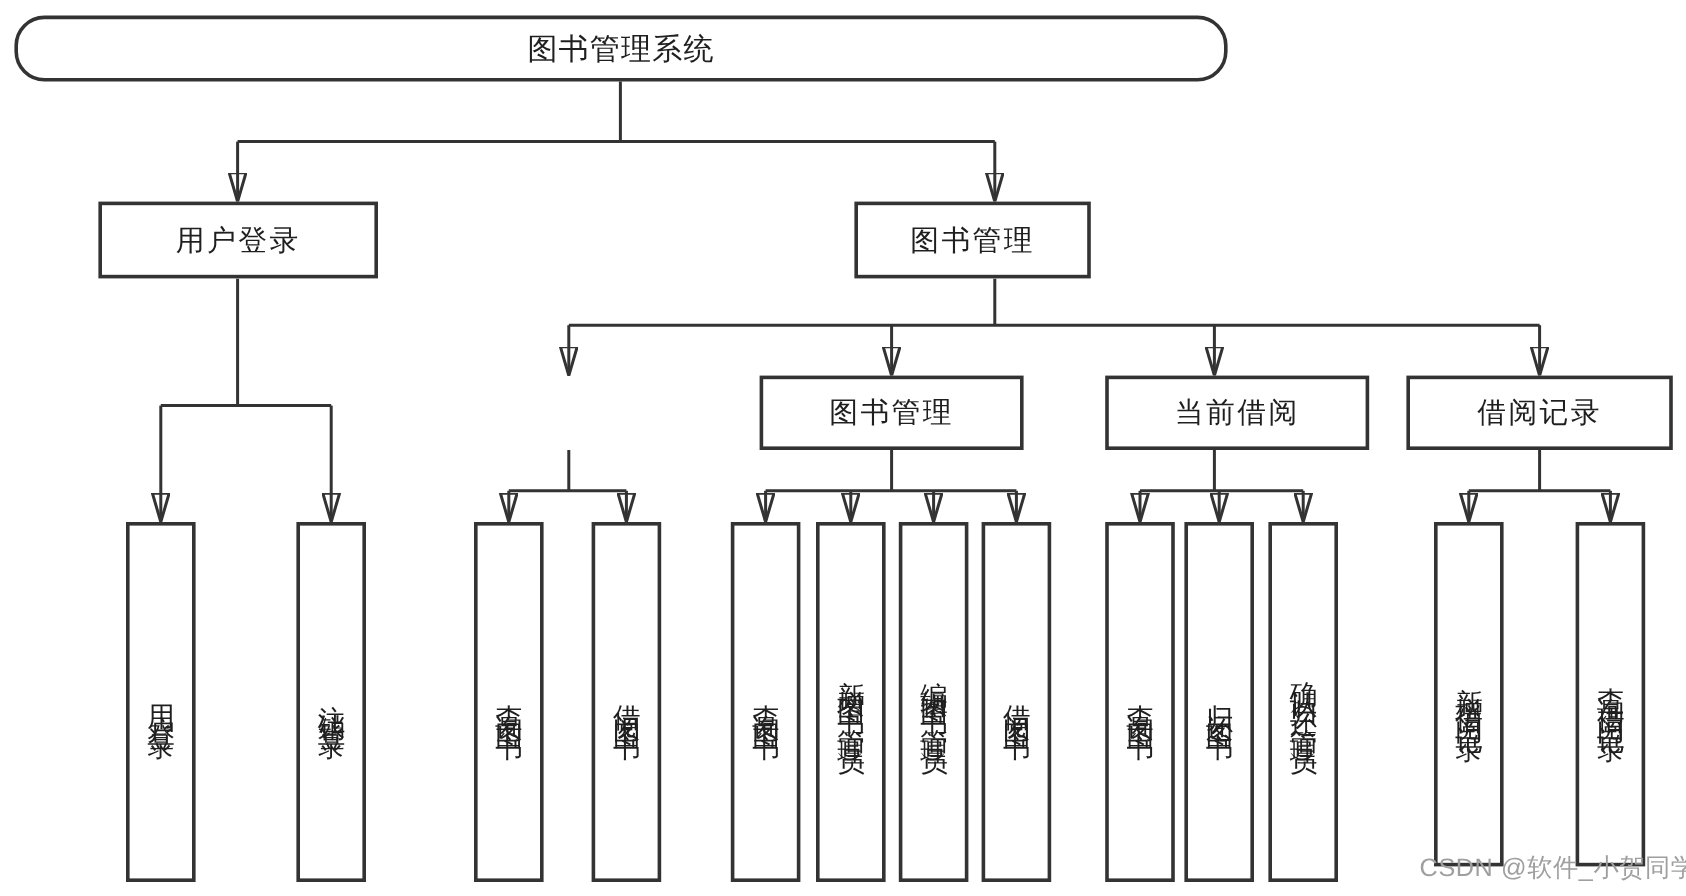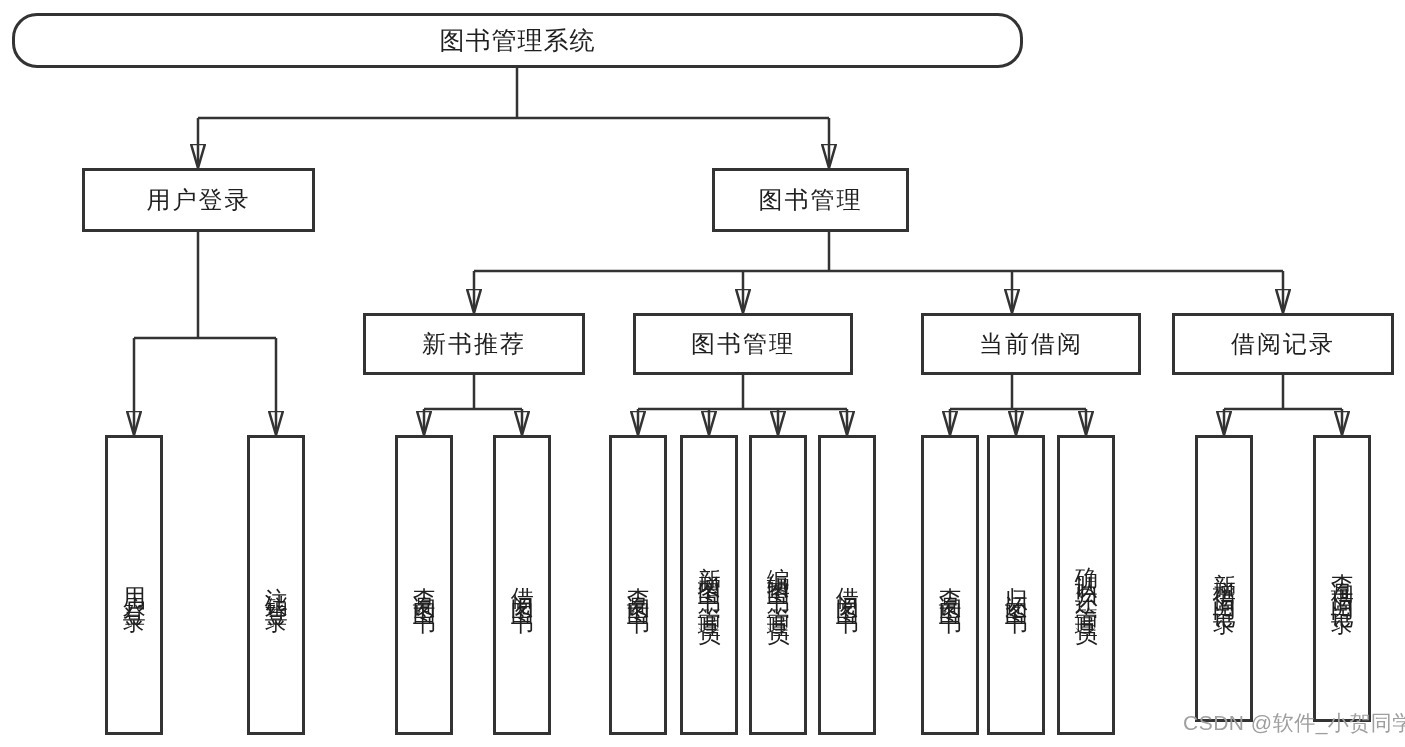--- a/index.html
+++ b/index.html
@@ -91,21 +91,20 @@
 
     <line x1="1224" y1="409" x2="1224" y2="432" marker-end="url(#ah)"></line>
     <line x1="1342" y1="409" x2="1342" y2="432" marker-end="url(#ah)"></line>
   </svg>
 
   <div class="box hbox root" style="left:12px;top:13px;width:1011px;height:55px;border-radius:25px;">图书管理系统</div>
 
   <div class="box hbox" style="left:82px;top:168px;width:233px;height:64px;">用户登录</div>
   <div class="box hbox" style="left:712px;top:168px;width:197px;height:64px;">图书管理</div>
 
-  <div class="box hbox" style="left:363px;top:313px;width:222px;height:62px;">新书推荐</div>
   <div class="box hbox" style="left:633px;top:313px;width:220px;height:62px;">图书管理</div>
   <div class="box hbox" style="left:921px;top:313px;width:220px;height:62px;">当前借阅</div>
   <div class="box hbox" style="left:1172px;top:313px;width:222px;height:62px;">借阅记录</div>
 
   <div class="box vbox" style="left:105px;top:435px;width:58px;height:300px;">用户登录</div>
   <div class="box vbox" style="left:247px;top:435px;width:58px;height:300px;">注销登录</div>
 
   <div class="box vbox" style="left:395px;top:435px;width:58px;height:300px;">查询图书</div>
   <div class="box vbox" style="left:493px;top:435px;width:58px;height:300px;">借阅图书</div>
 

